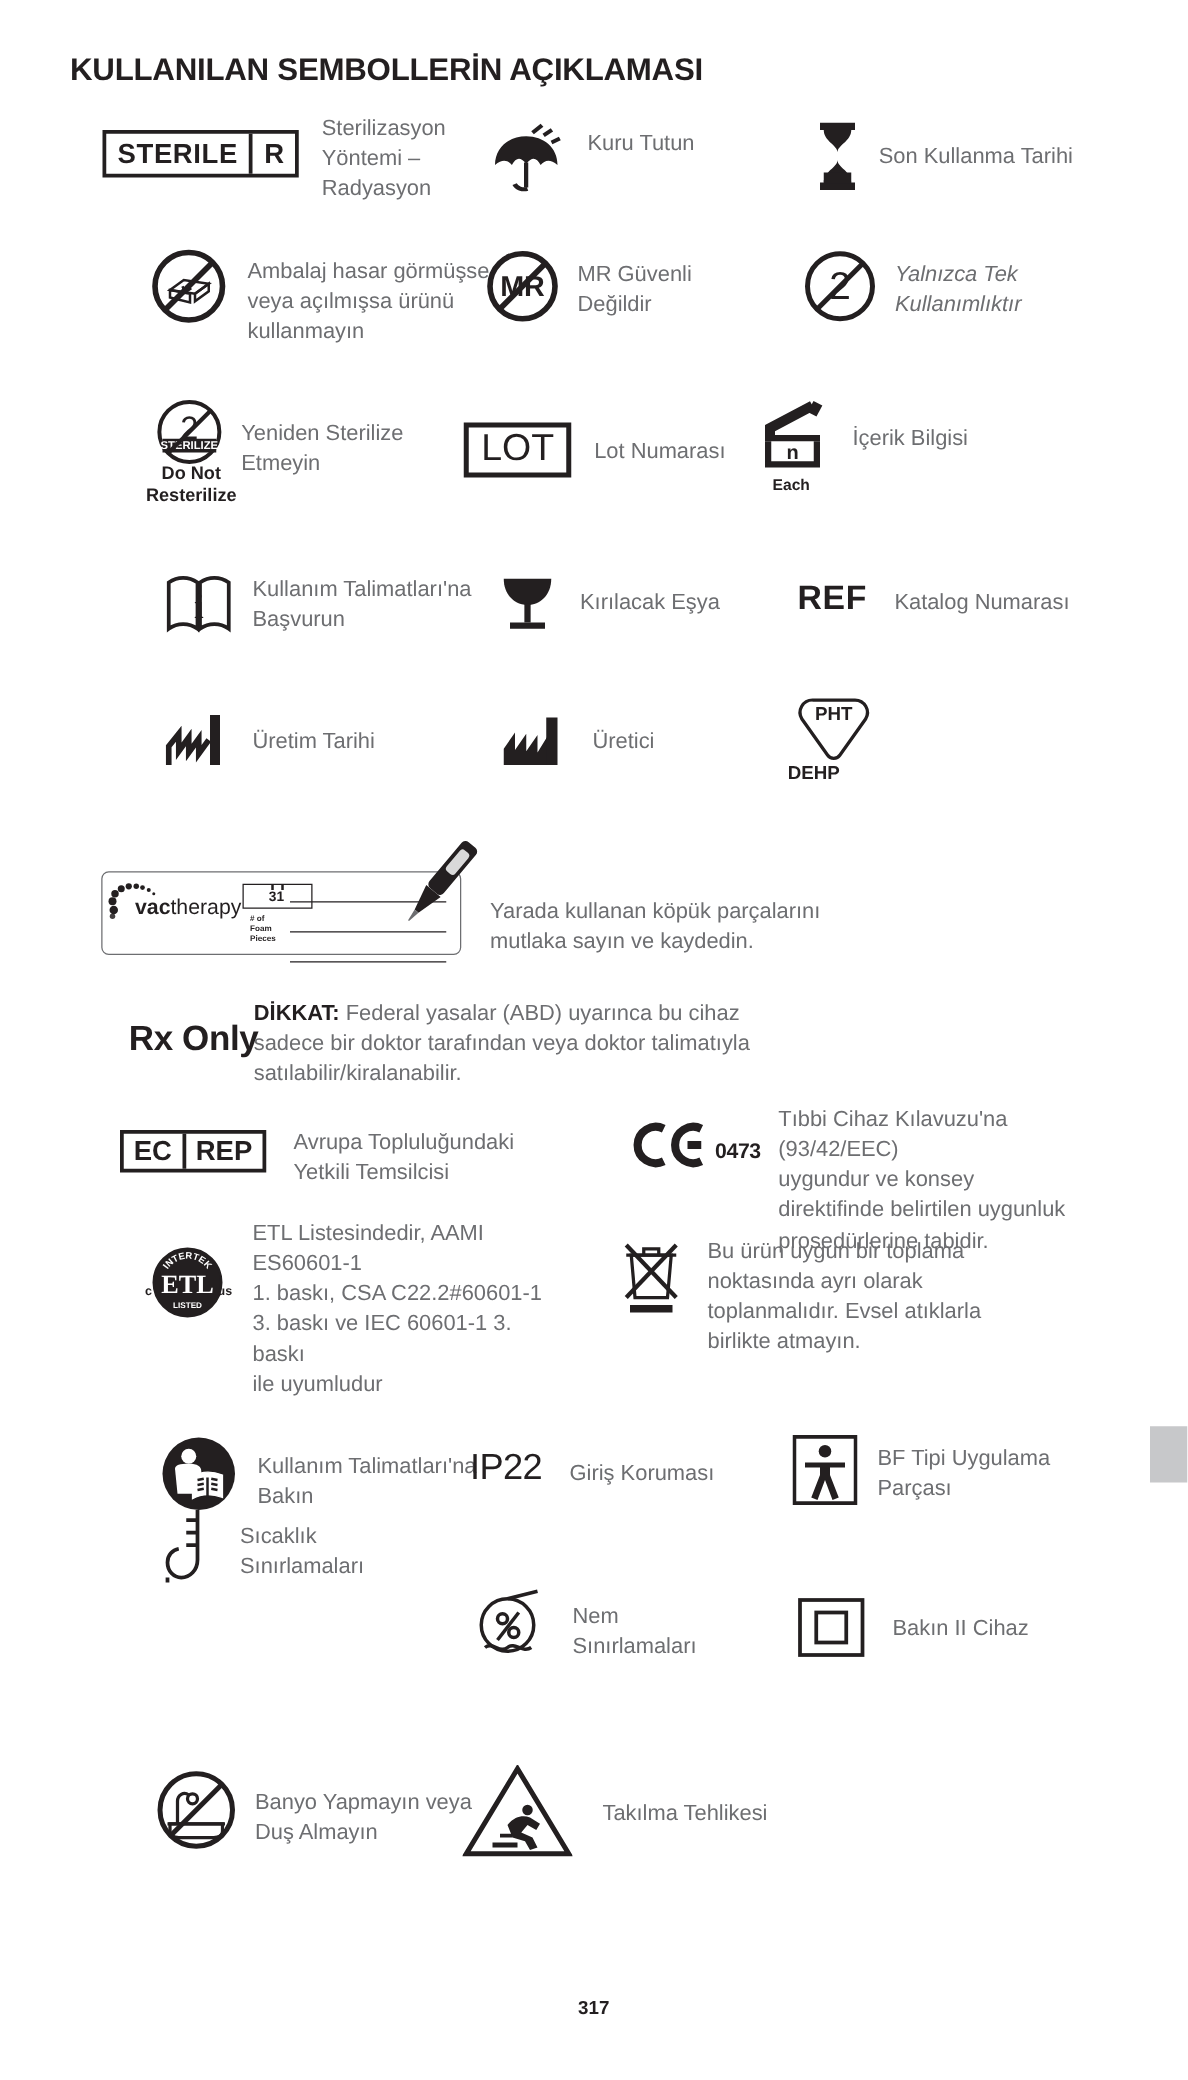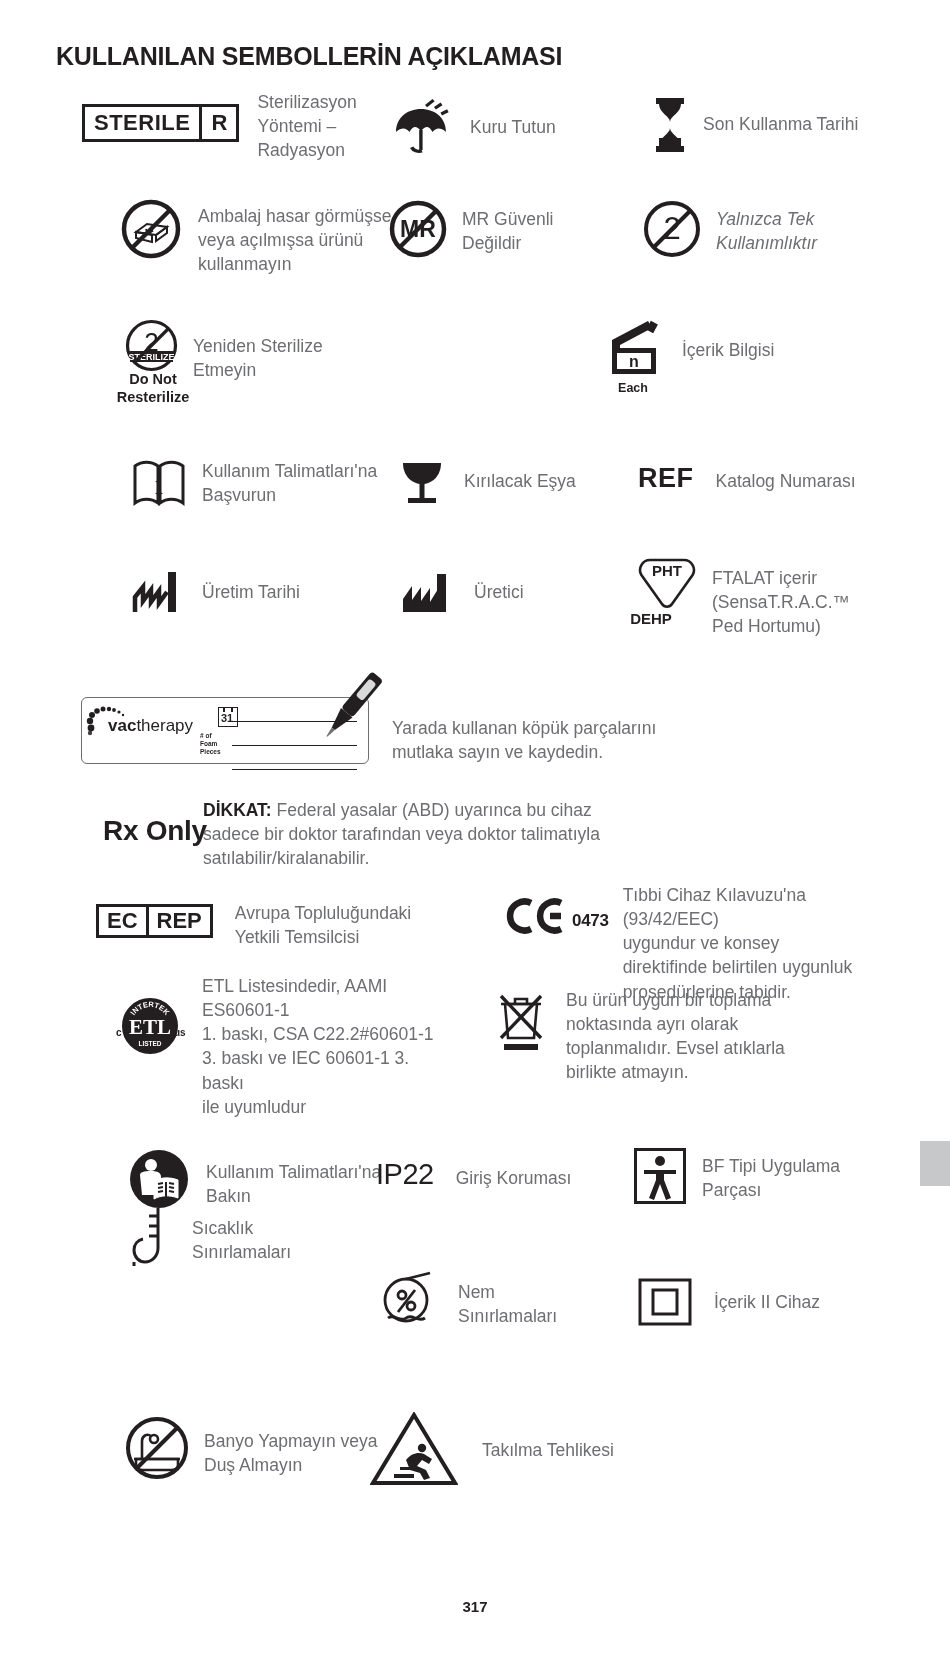--- a/index.html
+++ b/index.html
@@ -114,22 +114,22 @@
     font-size: 17px; color: #231f20;
   }
   .vac-logo b { font-weight: bold; }
   .vac-lines { position: absolute; left: 150px; top: 9px; width: 125px; }
   .vac-lines .line { border-bottom: 1.6px solid #231f20; height: 15px; }
   .vac-small {
     position: absolute; left: 118px; top: 34px;
     font-size: 6.5px; font-weight: bold; color: #231f20; line-height: 1.25;
   }
   .cal-31 {
-    position: absolute; left: 136px; top: 9px;
-    border: 1.6px solid #231f20; padding: 0 2px;
+    position: absolute; left: 112px; top: 9px;
+    border: 1.6px solid #231f20; padding: 0 20px;
     font-size: 11px; font-weight: bold; color: #231f20; line-height: 1.25;
   }
 
   .dikkat-strong { font-weight: bold; color: #231f20; }
   .page-number {
     position: absolute; left: 0; right: 0; top: 1598px;
     text-align: center; font-size: 15px; font-weight: bold; color: #231f20;
   }
   .gray-tab {
     position: absolute; right: 0; top: 1141px; width: 30px; height: 45px;
@@ -167,21 +167,21 @@
           <path d="M30 7 l10.5 -5.2 l1.9 3.4 l-10.6 5.2 Z" opacity="0"></path>
           <g>
             <path d="M37 7 l7.5 -6 l2.2 2.3 l-7.6 6 Z"></path>
             <path d="M46 9 l6.6 -4.4 l1.9 2.6 l-6.7 4.4 Z"></path>
             <path d="M52.5 14.5 l6.6 -3.2 l1.5 2.9 l-6.7 3.2 Z"></path>
             <path d="M43.5 15.5 l5.2 -3.4 l1.6 2.3 l-5.3 3.4 Z" opacity="0"></path>
           </g>
         </g>
       </svg>
     </div>
-    <div class="lbl" style="margin-left:12px; margin-top:17px;">Kuru Tutun</div>
+    <div class="lbl" style="margin-left:12px; margin-top:4px;">Kuru Tutun</div>
   </div>
 
   <div class="cell" style="left:653px; top:98px;">
     <div class="sym">
       <svg width="34" height="54" viewBox="0 0 34 54">
         <g fill="#231f20">
           <rect x="3" y="0" width="28" height="6"></rect>
           <rect x="3" y="48" width="28" height="6"></rect>
           <path d="M6 6 h22 c0 9 -11 12 -11 18 c0 -6 -11 -9 -11 -18 Z"></path>
           <path d="M6 48 h22 c0 -9 -11 -12 -11 -18 c0 6 -11 9 -11 18 Z"></path>
@@ -243,20 +243,26 @@
         <text x="27.5" y="41.6" text-anchor="middle" font-family="Liberation Sans, sans-serif" font-size="9" font-weight="bold" fill="#ffffff">STERILIZE</text>
         <line x1="10" y1="45" x2="45" y2="10" stroke="#231f20" stroke-width="3.2"></line>
       </svg>
     </div>
     <div class="lbl" style="margin-left:14px; margin-top:16px; width:150px;">Yeniden Sterilize
 Etmeyin</div>
   </div>
   <div class="donot" style="left:93px; top:370px;">Do Not
 Resterilize</div>
 
+  <div class="cell" style="left:371px; top:338px;">
+    <div class="sym">
+      <div class="lot-box">LOT</div>
+    </div>
+    <div class="lbl" style="margin-left:18px; margin-top:10px;">Lot Numarası</div>
+  </div>
 
   <div class="cell" style="left:608px; top:320px;">
     <div class="sym">
       <svg width="52" height="56" viewBox="0 0 52 56">
         <g fill="#231f20">
           <path d="M4 30 L4 20 L40 1 L44 8 L12 25 L12 30 Z"></path>
           <rect x="40" y="2" width="8" height="10" transform="rotate(28 44 7)"></rect>
           <rect x="4" y="28" width="44" height="5"></rect>
           <rect x="4" y="33" width="5" height="20"></rect>
           <rect x="43" y="33" width="5" height="20"></rect>
@@ -323,23 +329,20 @@
     <div class="lbl" style="margin-left:22px; margin-top:8px;">Üretici</div>
   </div>
 
   <div class="cell" style="left:636px; top:552px;">
     <div class="sym">
       <svg width="62" height="56" viewBox="0 0 62 56">
         <path d="M14 8 h34 a10 10 0 0 1 8.6 15 L36 52 a6 6 0 0 1 -10 0 L5.4 23 A10 10 0 0 1 14 8 Z" fill="none" stroke="#231f20" stroke-width="2.6"></path>
         <text x="31" y="24" text-anchor="middle" font-family="Liberation Sans, sans-serif" font-size="15" font-weight="bold" fill="#231f20">PHT</text>
       </svg>
     </div>
-    <div class="lbl" style="margin-left:14px; margin-top:14px; width:140px;">FTALAT içerir
-(SensaT.R.A.C.™
-Ped Hortumu)</div>
   </div>
   <div class="each-cap" style="left:616px; top:610px; font-size:15px;">DEHP</div>
 
   <div class="vac-card">
     <div class="vac-logo">
       <svg width="44" height="30" viewBox="0 0 44 30" style="position:absolute; left:-22px; top:-10px;">
         <g fill="#231f20">
           <circle cx="5" cy="22" r="3.4"></circle>
             <circle cx="4" cy="15" r="3.2"></circle>
           <circle cx="6" cy="9" r="3"></circle>
@@ -537,21 +540,21 @@
 Sınırlamaları</div>
   </div>
 
   <div class="cell" style="left:638px; top:1278px;">
     <div class="sym">
       <svg width="54" height="48" viewBox="0 0 54 48">
         <rect x="2" y="2" width="50" height="44" fill="none" stroke="#231f20" stroke-width="3"></rect>
         <rect x="15" y="12" width="24" height="24" fill="none" stroke="#231f20" stroke-width="3"></rect>
       </svg>
     </div>
-    <div class="lbl" style="margin-left:22px; margin-top:12px;">İçerik II Cihaz</div>
+    <div class="lbl" style="margin-left:22px; margin-top:12px;">Bakın II Cihaz</div>
   </div>
 
   <div class="cell" style="left:124px; top:1415px;">
     <div class="sym">
       <svg width="66" height="66" viewBox="0 0 66 66">
         <circle cx="33" cy="33" r="29" fill="none" stroke="#231f20" stroke-width="4"></circle>
         <g fill="none" stroke="#231f20" stroke-width="2.6">
           <path d="M12 44 L12 50 C12 53 15 55 19 55 L47 55 C51 55 54 53 54 50 L54 44 Z"></path>
           <path d="M10 44 L56 44"></path>
           <path d="M18 44 L18 26 C18 21 23 18 27 21"></path>

